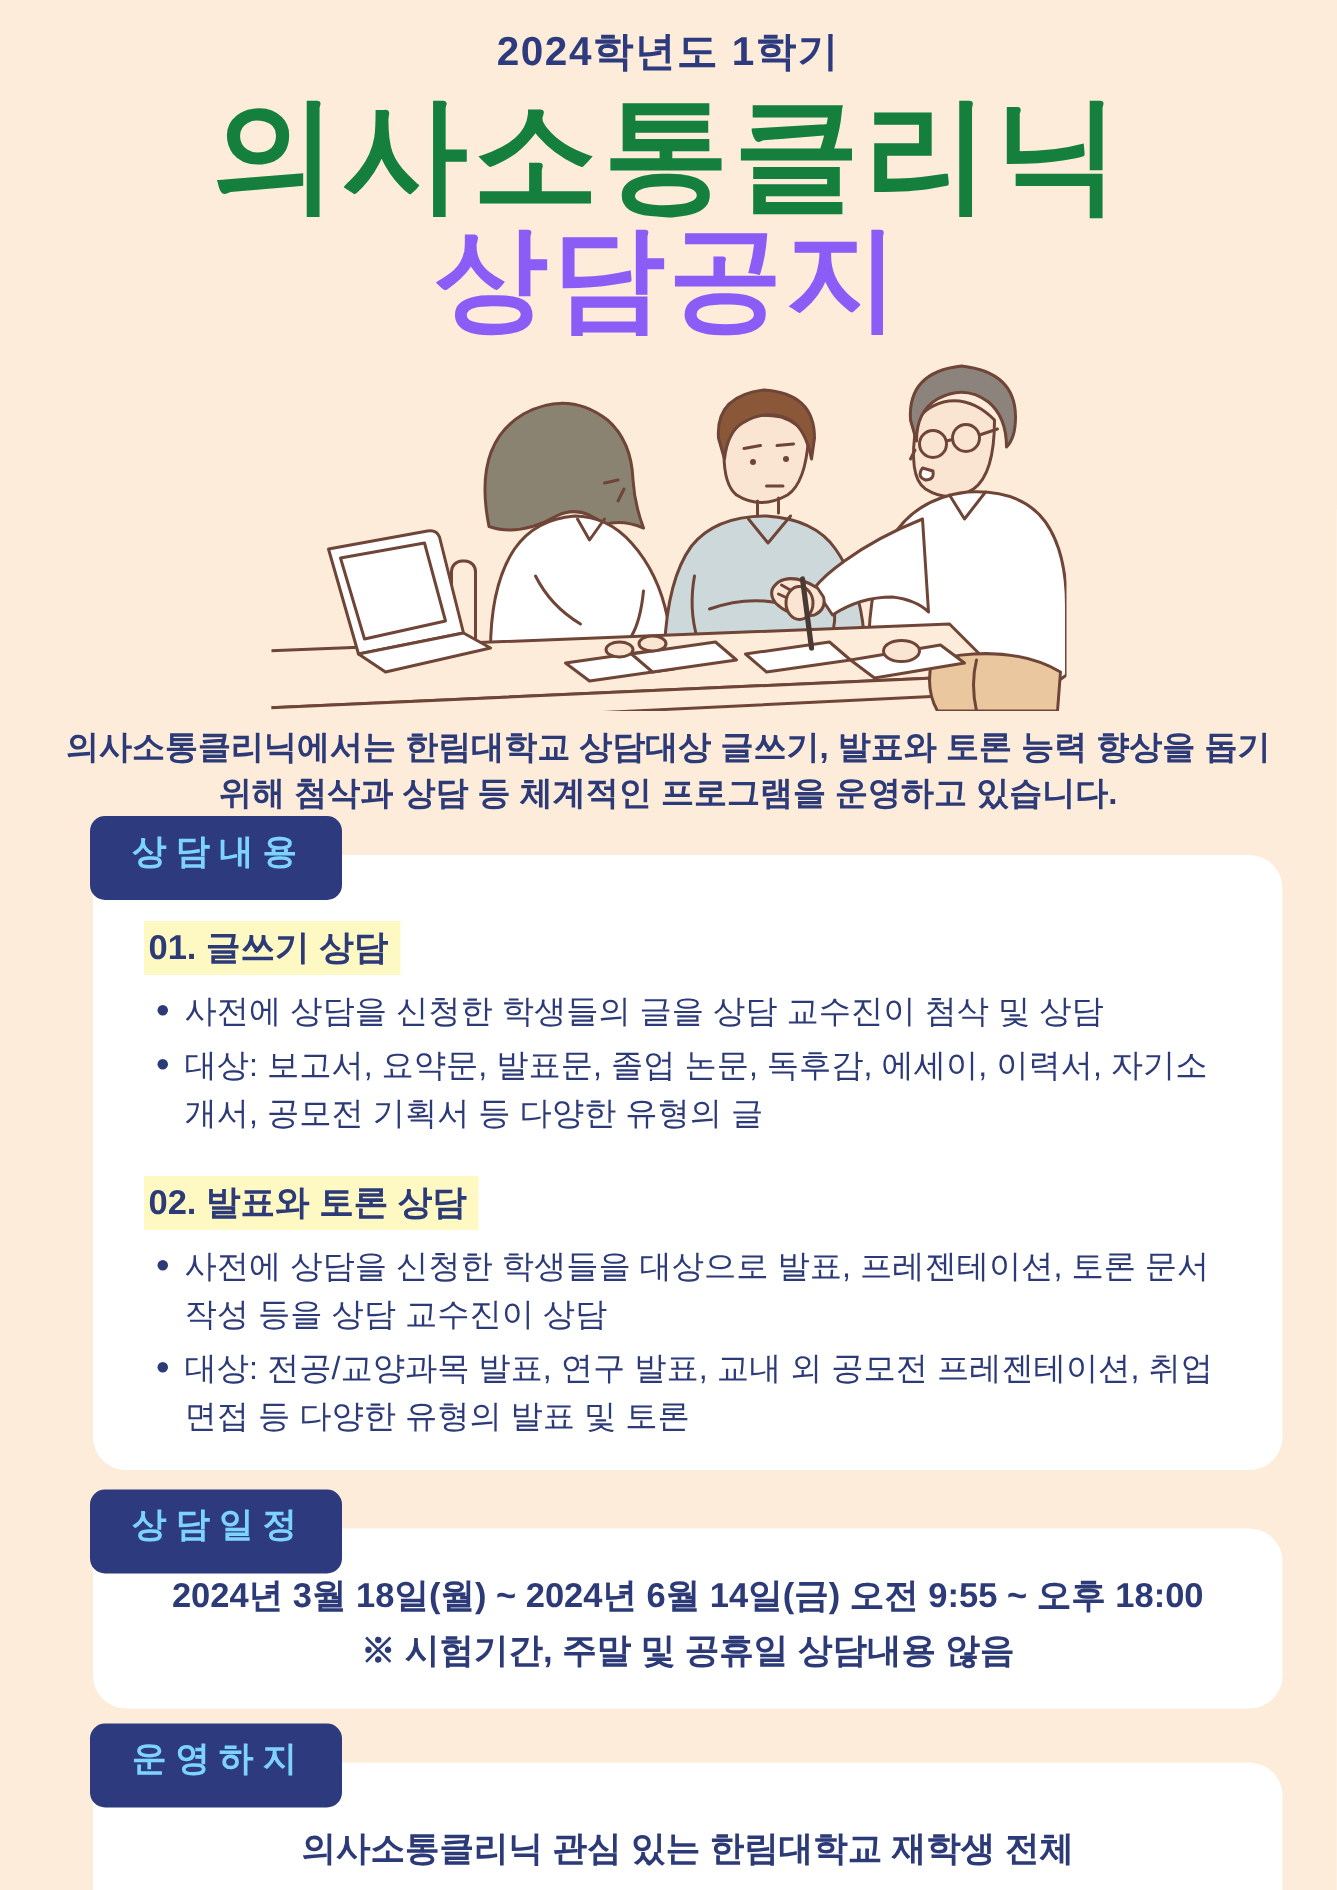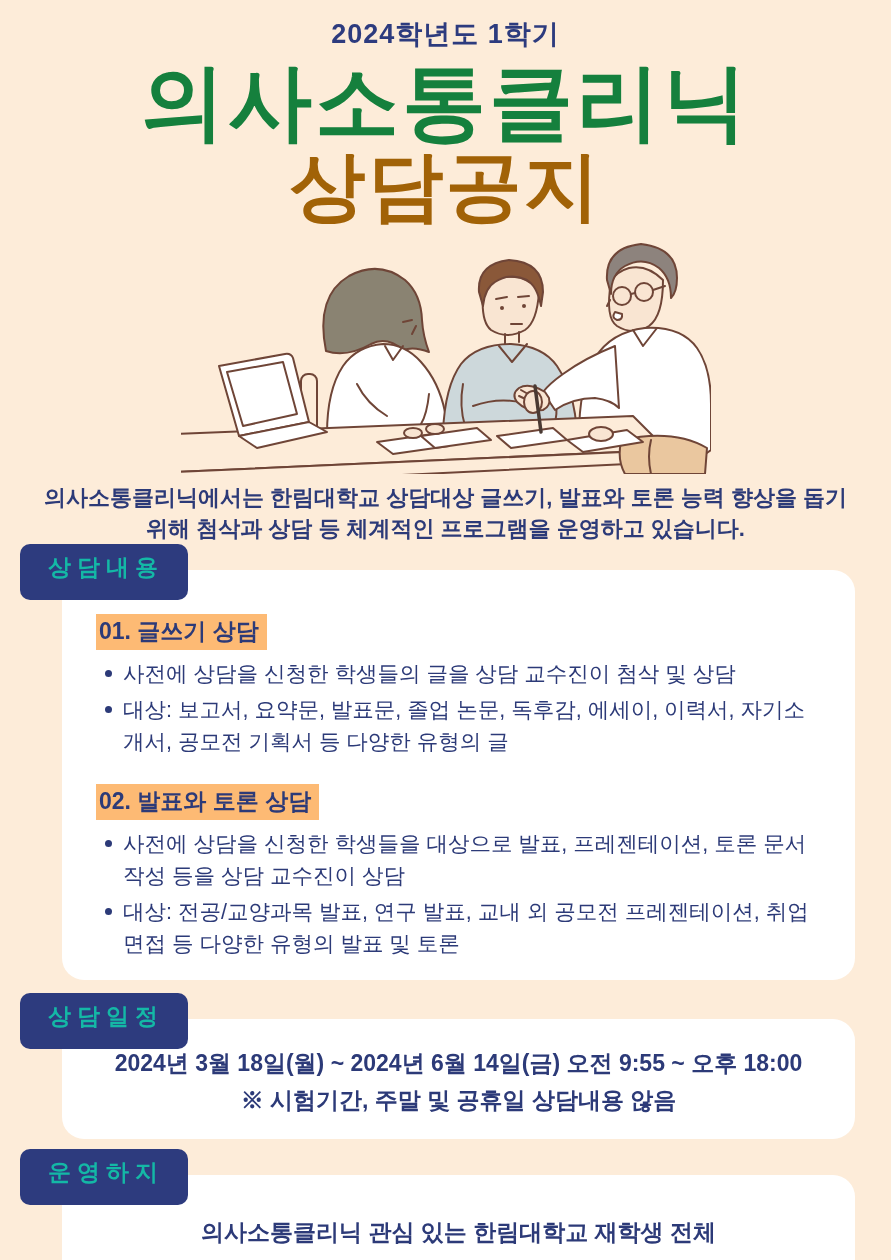--- a/index.html
+++ b/index.html
@@ -29,21 +29,21 @@
     letter-spacing: 3px;
     color: #15803d;
   }
   .subtitle {
     margin: 0;
     text-align: center;
     font-size: 76px;
     line-height: 1.05;
     font-weight: 800;
     letter-spacing: 2px;
-    color: #a16207;
+    color: #8b5cf6;
   }
   .illustration {
     display: flex;
     justify-content: center;
     margin-top: 8px;
     height: 240px;
   }
   .intro {
     margin: 8px auto 0;
     text-align: center;
@@ -52,43 +52,43 @@
     font-weight: 600;
   }
   .section { position: relative; }
   .sec-content { margin-top: 0; }
   .sec-schedule { margin-top: 13px; }
   .sec-target  { margin-top: 10px; }
   .badge {
     position: relative;
     z-index: 2;
     display: inline-block;
-    margin-left: 20px;
+    margin-left: 60px;
     background: #2d3b7e;
-    color: #14b8a6;
+    color: #7dd3fc;
     font-size: 23px;
     font-weight: 700;
     letter-spacing: 6px;
     padding: 8px 24px 17px 28px;
     border-radius: 10px;
   }
   .card {
     position: relative;
     z-index: 1;
     margin: -30px 36px 0 62px;
     background: #ffffff;
     border-radius: 22px;
   }
   .card-content { padding: 44px 40px 20px 34px; }
   .item-heading {
     display: inline-block;
     margin: 0;
     font-size: 23px;
     font-weight: 700;
-    background: #fdba74;
+    background: #fef9c3;
     padding: 2px 8px 3px 3px;
   }
   .item + .item { margin-top: 26px; }
   .bullets {
     list-style: none;
     margin: 8px 0 0;
     padding: 0;
     font-size: 21.5px;
     line-height: 1.5;
     font-weight: 500;

